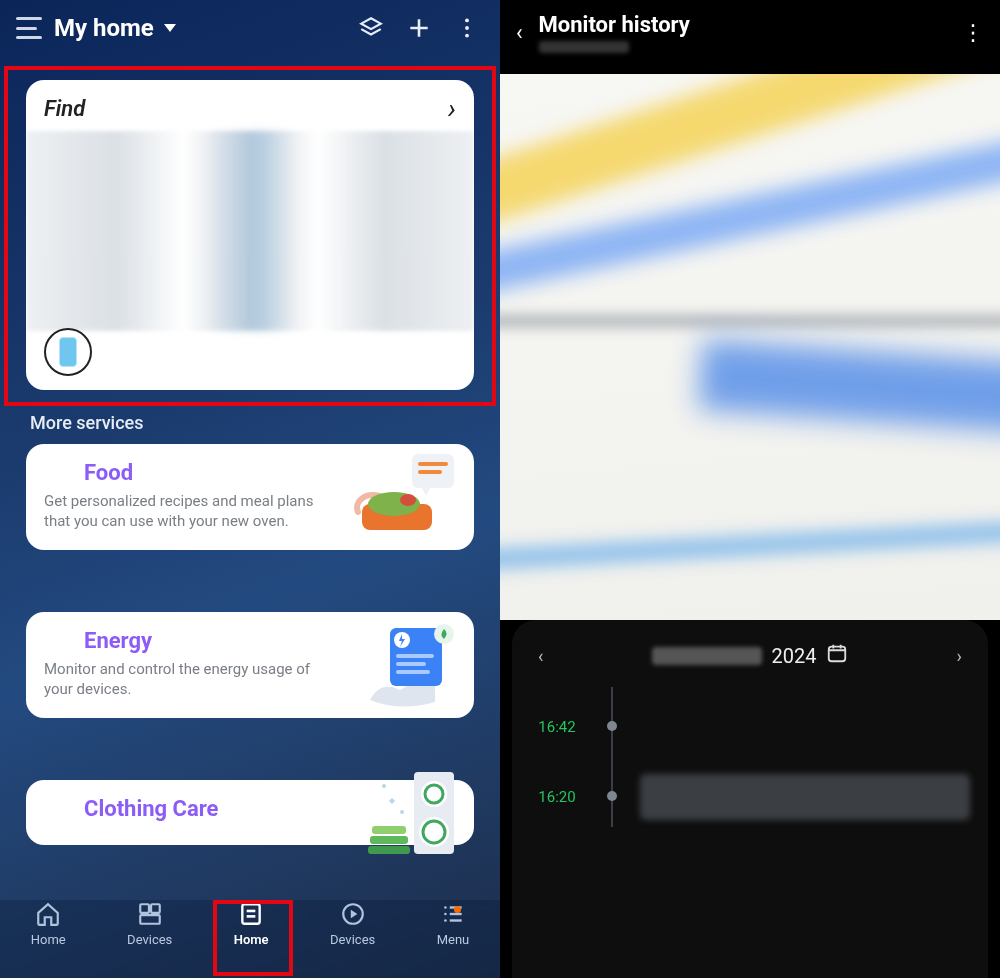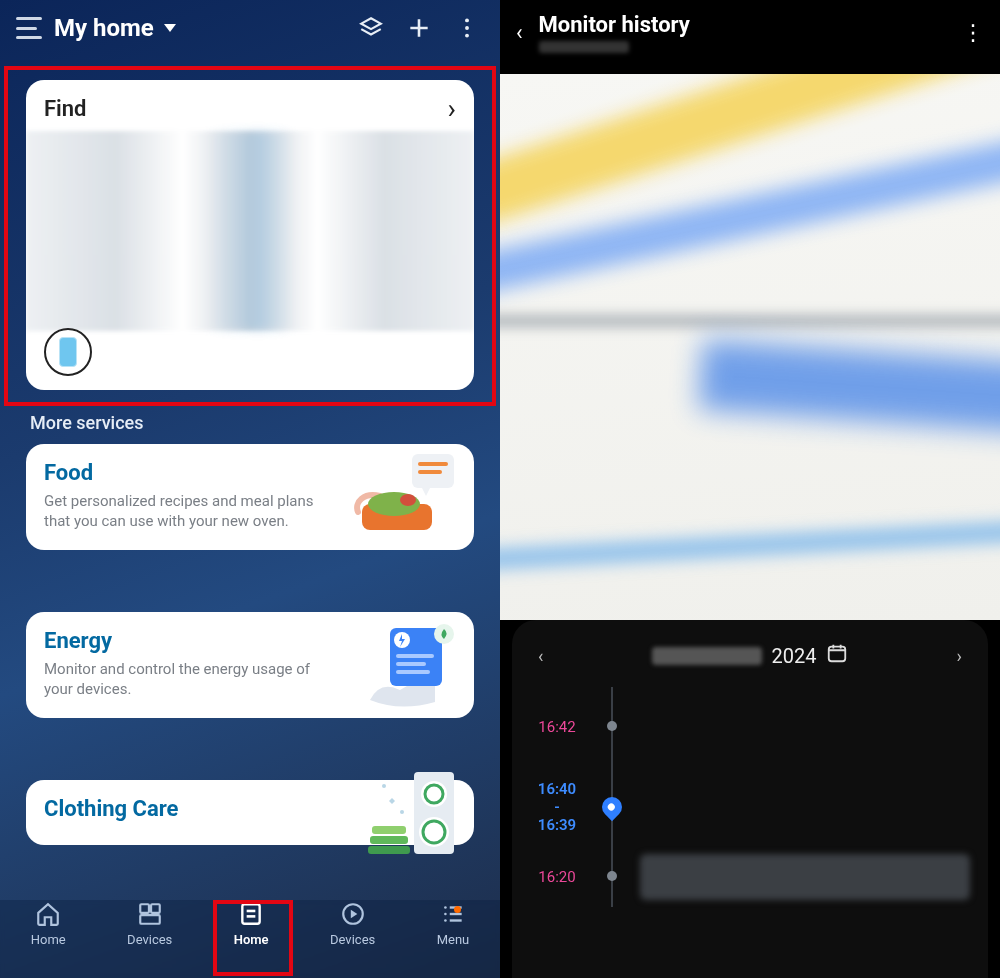--- a/index.html
+++ b/index.html
@@ -13,32 +13,32 @@
   .hline { background:#cfd8e6; height:3px; border-radius:2px; width:100%; }
   .home-title { font-size: 24px; font-weight: 700; color: #fff; display:flex; align-items:center; gap:6px; }
   .chev-down { width:0; height:0; border-left:6px solid transparent; border-right:6px solid transparent; border-top:8px solid #fff; margin-left:4px; }
   .header-spacer { flex:1; }
   .header-icons { display:flex; align-items:center; gap:22px; padding-right:4px; }
   .icon-svg { width:26px; height:26px; display:block; }
 
   .highlight-box { position:absolute; left:4px; top:66px; width:492px; height:340px; border:4px solid #e30613; pointer-events:none; z-index:5; }
 
   .find-card { position:absolute; left:26px; top:80px; width:448px; height:310px; background:#fff; border-radius:18px; overflow:hidden; color:#111; }
-  .find-head { display:flex; align-items:center; justify-content:space-between; padding:12px 18px 6px 18px; }
+  .find-head { display:flex; align-items:center; justify-content:space-between; padding:12px 18px 6px 18px;font-style:italic; }
   .find-title { font-size:22px; font-weight:600; color:#222; }
   .chev-right { font-size:28px; color:#222; }
   .find-blur { width:100%; height:200px; background: linear-gradient(90deg, #eceff2 0%, #d7dde3 20%, #ffffff 35%, #c9d0d8 50%, #ffffff 65%, #d7dde3 80%, #eceff2 100%); filter: blur(2px); opacity:0.9; position:relative; }
   .find-blur::after { content:""; position:absolute; inset:0; background: linear-gradient(90deg, rgba(255,255,255,0) 40%, rgba(102,170,220,0.35) 52%, rgba(255,255,255,0) 60%); filter: blur(4px); }
   .device-pill { position:absolute; left:18px; bottom:14px; width:48px; height:48px; border-radius:50%; background:#fff; border:2.6px solid #222; display:flex; align-items:center; justify-content:center; }
   .phone-mini { width:18px; height:30px; border-radius:4px; background:#6fc6ef; border:1px solid #b9e3f6; }
 
   .section-label { position:absolute; left:30px; top:412px; font-size:18px; color:#e6edf6; font-weight:500; }
 
   .service-card { position:absolute; left:26px; width:448px; background:#fff; border-radius:18px; padding:16px 140px 18px 18px; color:#111; }
-  .service-title { font-size:22px; font-weight:700; color:#0369a1; margin-bottom:6px; }
+  .service-title { font-size:22px; font-weight:700; color:#8b5cf6; margin-bottom:6px;margin-left:40px; }
   .service-desc { font-size:15px; color:#7a7f86; line-height:1.35; }
   .service-illus { position:absolute; right:14px; top:50%; transform:translateY(-50%); width:120px; height:90px; }
 
   .card-food { top:444px; }
   .card-energy { top:612px; }
   .card-clothing { top:780px; }
 
   .highlight-tab { position:absolute; left:213px; top:900px; width:80px; height:76px; border:4px solid #e30613; pointer-events:none; z-index:15; }
 
   .bottom-nav { position:absolute; left:0; bottom:0; width:100%; height:78px; display:flex; justify-content:space-around; background: rgba(10,30,60,0.35); color:#b9c9e0; backdrop-filter: blur(2px); z-index:10; }
@@ -65,21 +65,21 @@
   .mroad5 { position:absolute; left:-60px; top:460px; width:640px; height:22px; background:#5aa6ea; transform:rotate(-3deg); filter:blur(8px); opacity:0.6; }
 
   .timeline-panel { position:absolute; left:12px; right:12px; top:620px; bottom:0; background:#0e0e0e; border-top-left-radius:24px; border-top-right-radius:24px; padding:18px 18px 0 18px; color:#ddd; overflow:hidden; }
   .date-row { display:flex; align-items:center; justify-content:space-between; padding:4px 8px 18px 8px; }
   .date-nav { font-size:18px; color:#bbb; }
   .date-center { display:flex; align-items:center; gap:10px; font-size:20px; color:#eee; }
   .date-blur { width:110px; height:18px; background:#555; border-radius:4px; filter: blur(2px); }
   .cal-icon { width:22px; height:22px; }
 
   .tl-row { display:flex; align-items:center; gap:14px; height:80px; }
-  .tl-time { width:54px; font-size:15px; color:#ec4899; text-align:center; line-height:1.2; }
+  .tl-time { width:54px; font-size:15px; color:#22c55e; text-align:center; line-height:1.2; }
   .tl-time.active { color:#3e8cff; font-weight:600; }
   .tl-line { width:28px; display:flex; flex-direction:column; align-items:center; height:100%; position:relative; }
   .tl-vline { position:absolute; top:0; bottom:0; width:2px; background:#3a3f46; left:50%; transform:translateX(-50%); }
   .tl-dot { position:relative; z-index:1; width:10px; height:10px; border-radius:50%; background:#7e868f; margin-top:34px; }
   .tl-pin { position:relative; z-index:1; width:20px; height:20px; border-radius:50% 50% 50% 0; background:#2f7fff; transform:rotate(-45deg); margin-top:30px; }
   .tl-pin::after { content:""; position:absolute; width:7px; height:7px; background:#fff; border-radius:50%; left:6px; top:6px; }
   .tl-content { flex:1; height:46px; border-radius:6px; filter: blur(3px); }
   .tl-gray { background:#3b3f44; }
   .tl-gray2 { background:#2e3237; }
   .tl-blue { background:linear-gradient(90deg,#1a3b7a,#0f2757); }
@@ -292,35 +292,20 @@
       <div class="tl-line">
           <div class="tl-vline"></div>
           <div class="tl-dot"></div>
         </div>
       <div class="tl-double">
         <div class="tl-content tl-gray"></div>
         <div class="tl-content tl-gray2" style="width:45%;"></div>
       </div>
     </div>
 
-    <div class="tl-row">
-      <div class="tl-time active">
-        <span>16:40</span><br>
-        <span>-</span><br>
-        <span>16:39</span>
-      </div>
-      <div class="tl-line">
-          <div class="tl-vline"></div>
-          <div class="tl-pin"></div>
-        </div>
-      <div class="tl-double">
-        <div class="tl-content tl-blue"></div>
-        <div class="tl-content tl-blue" style="width:55%;"></div>
-      </div>
-    </div>
 
     <div class="tl-row" style="height:60px;">
       <div class="tl-time">16:20</div>
       <div class="tl-line">
           <div class="tl-vline"></div>
           <div class="tl-dot" style="margin-top:24px;"></div>
         </div>
       <div class="tl-content tl-gray"></div>
     </div>
   </div>

